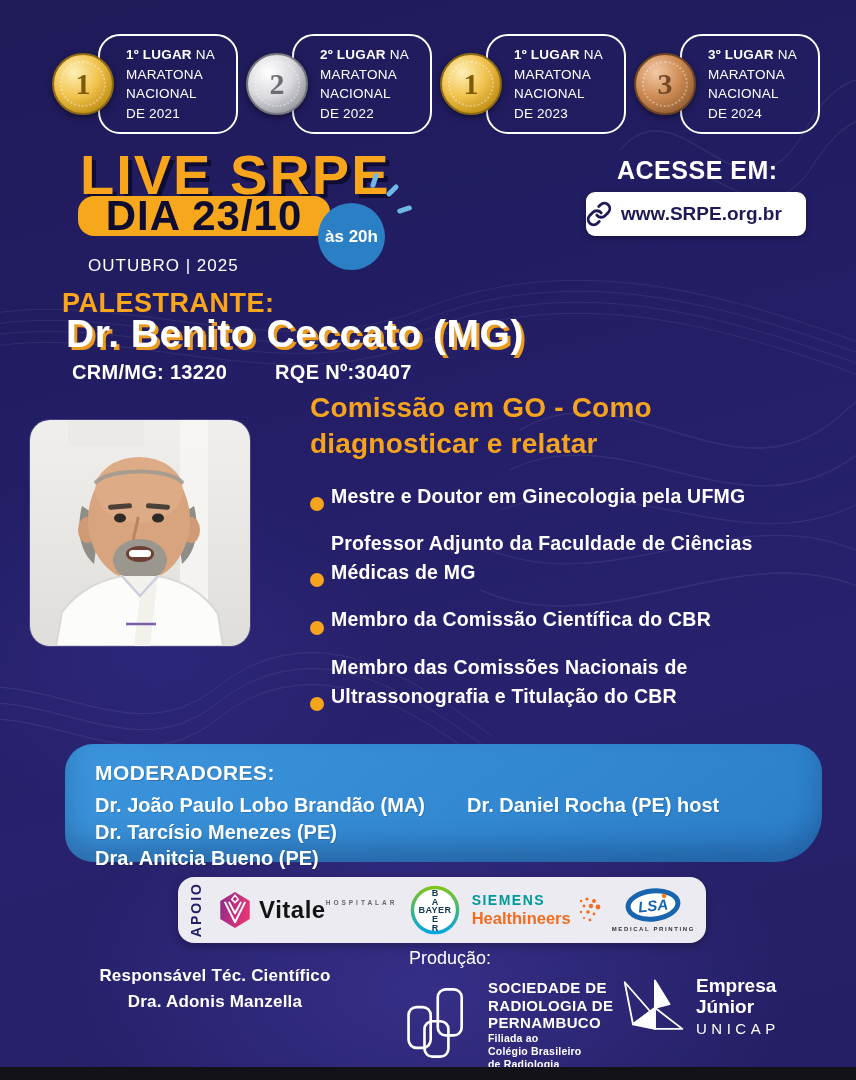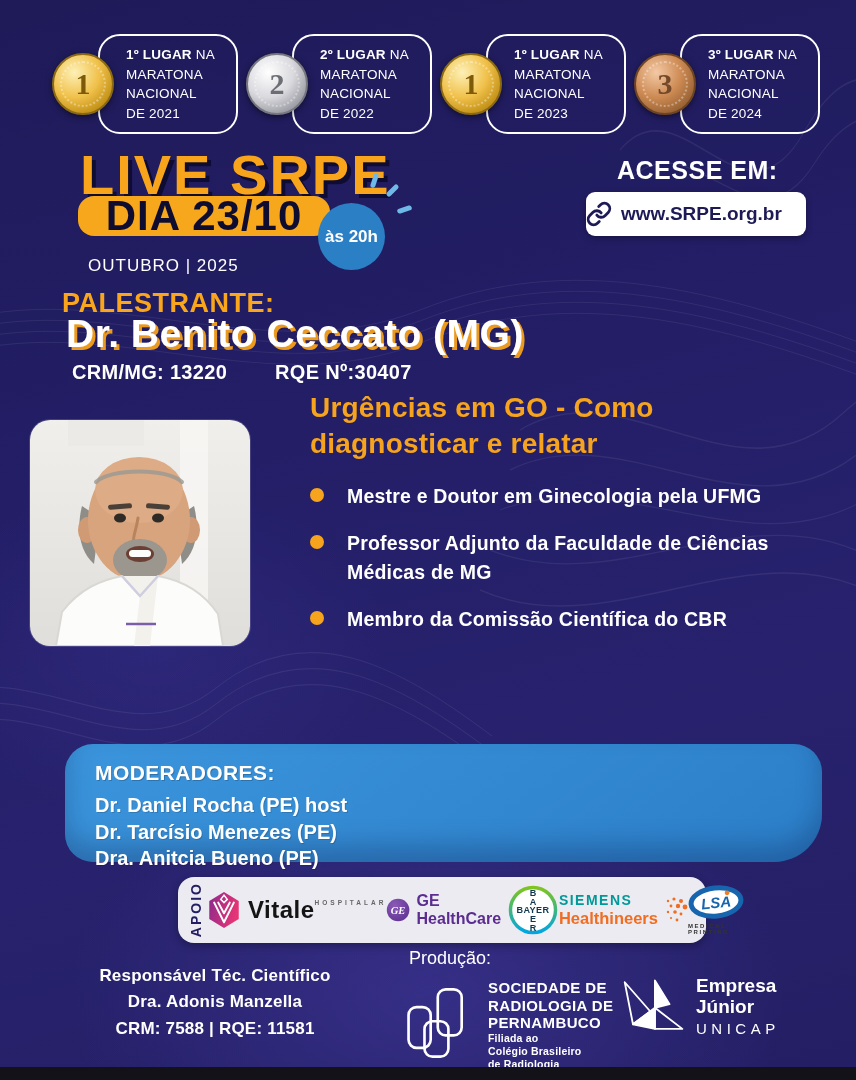--- a/index.html
+++ b/index.html
@@ -71,21 +71,21 @@
     text-shadow:3px 3px 0 #ec9a1e;letter-spacing:.5px;
   }
   .creds{position:absolute;left:72px;top:361px;display:flex;gap:48px;}
   .creds span{font-size:20px;font-weight:800;color:#fff;letter-spacing:.3px;}
 
   
   .photo{position:absolute;left:30px;top:420px;width:220px;height:226px;border-radius:20px;overflow:hidden;box-shadow:0 0 0 1px rgba(255,255,255,.15);}
   .talk{position:absolute;left:310px;top:390px;width:510px;}
   .talk-title{font-size:28px;font-weight:800;color:#f6a41d;line-height:1.28;width:440px;letter-spacing:.2px;}
   .bullets{list-style:none;margin:20px 0 0 0;padding:0;}
-  .bullets li{display:flex;gap:23px;margin-bottom:18px;}
+  .bullets li{display:flex;gap:7px;margin-bottom:18px;align-items:flex-end;}
   .bullets .dot{width:14px;height:14px;border-radius:50%;background:#f6a41d;margin-top:6px;flex-shrink:0;}
   .bullets .btxt{font-size:19.5px;font-weight:700;color:#fff;line-height:1.5;width:470px;letter-spacing:.2px;}
 
   
   .mods{
     position:absolute;left:65px;top:744px;width:757px;height:118px;
     background:linear-gradient(145deg,#3b95dc,#2b7ec8);
     border-radius:28px 28px 48px 28px;
     box-shadow:inset 0 -16px 26px rgba(10,20,70,.28);
     padding:17px 0 0 30px;box-sizing:border-box;color:#fff;
@@ -266,40 +266,45 @@
       <rect x="99" y="130" width="22" height="7" rx="3.5" fill="#fdfdfc"></rect>
 
       <path d="M26 226 L32 192 C50 168 72 160 92 156 L110 176 L128 156 C150 160 172 170 188 194 L193 226 Z" fill="#fcfcfb" stroke="#d9d8d4" stroke-width="2"></path>
       <path d="M92 156 L110 176 L104 226 H120 L128 156" fill="#f3f1ec"></path>
       <path d="M92 156 L110 176 L128 156" fill="none" stroke="#cfcde0" stroke-width="2.5"></path>
       <path d="M96 204 h30" stroke="#7b5ea8" stroke-width="2.5"></path>
     </svg>
   </div>
 
   <div class="talk">
-    <div class="talk-title">Urgências em GO - Como diagnosticar e relatar</div>
+    <div class="talk-title">Comissão em GO - Como diagnosticar e relatar</div>
     <ul class="bullets">
       <li>
           <span class="dot"></span>
           <span class="btxt">Mestre e Doutor em Ginecologia pela UFMG</span>
         </li>
       <li>
           <span class="dot"></span>
           <span class="btxt">Professor Adjunto da Faculdade de Ciências Médicas de MG</span>
         </li>
       <li>
           <span class="dot"></span>
           <span class="btxt">Membro da Comissão Científica do CBR</span>
         </li>
+      <li>
+          <span class="dot"></span>
+          <span class="btxt">Membro das Comissões Nacionais de Ultrassonografia e Titulação do CBR</span>
+        </li>
     </ul>
   </div>
 
   <div class="mods">
     <div class="mods-title">MODERADORES:</div>
     <div class="mods-row">
+      <span>Dr. João Paulo Lobo  Brandão (MA)</span>
       <span>Dr. Daniel Rocha (PE) host</span>
     </div>
     <div class="mods-line">Dr. Tarcísio Menezes (PE)</div>
     <div class="mods-line">Dra. Anitcia Bueno (PE)</div>
   </div>
 
   <div class="sponsors">
     <span class="apoio-label">APOIO</span>
     <div class="logo-strip">
 
@@ -314,33 +319,20 @@
           <path d="M22 2 L40 13 V35 L22 46 L4 35 V13 Z" fill="url(#vg)"></path>
           <path d="M10 15 L22 39 L34 15 M15 15 L22 28 L29 15" fill="none" stroke="#fff" stroke-width="2.4" stroke-linecap="round" stroke-linejoin="round"></path>
           <path d="M18 11 L22 6 L26 11 L22 15 Z" fill="none" stroke="#fff" stroke-width="1.8"></path>
         </svg>
         <span class="vitale-txt">
           <span class="vitale-name">Vitale</span>
           <span class="vitale-sub">HOSPITALAR</span>
         </span>
       </div>
 
-      <div class="logo">
-        <svg width="30" height="30" viewBox="0 0 30 30">
-          <defs>
-              <radialGradient id="geg" cx="0.35" cy="0.3" r="0.9">
-            <stop offset="0" stop-color="#8a5bb5"></stop>
-                <stop offset="1" stop-color="#5c2d91"></stop>
-          </radialGradient>
-            </defs>
-          <circle cx="15" cy="15" r="14" fill="url(#geg)"></circle>
-          <text x="15" y="20" text-anchor="middle" font-size="13" font-style="italic" font-weight="bold" font-family="Liberation Serif, DejaVu Serif, serif" fill="#ffffff">GE</text>
-        </svg>
-        <span class="ge-name">GE HealthCare</span>
-      </div>
 
       <div class="logo">
         <svg width="52" height="52" viewBox="0 0 60 60">
           <defs>
               <linearGradient id="byg" x1="0" y1="0" x2="0" y2="1">
             <stop offset="0" stop-color="#7fc51d"></stop>
                 <stop offset="1" stop-color="#00a6e2"></stop>
           </linearGradient>
             </defs>
           <circle cx="30" cy="30" r="26" fill="#ffffff" stroke="url(#byg)" stroke-width="4"></circle>
@@ -388,21 +380,20 @@
           <span class="lsa-sub">MEDICAL PRINTING</span>
         </span>
       </div>
 
     </div>
   </div>
 
   <div class="resp">
     <div>Responsável Téc. Científico</div>
     <div>Dra. Adonis Manzella</div>
-    <div>CRM: 7588 | RQE: 11581</div>
   </div>
 
   <div class="prod">
     <div class="prod-label">Produção:</div>
     <div class="prod-body">
       <svg width="62" height="72" viewBox="0 0 70 80">
         <g fill="none" stroke="#ffffff" stroke-width="3">
           <rect x="37" y="2" width="27" height="52" rx="9"></rect>
           <rect x="4" y="22" width="25" height="46" rx="9"></rect>
           <rect x="22" y="38" width="27" height="40" rx="9"></rect>

